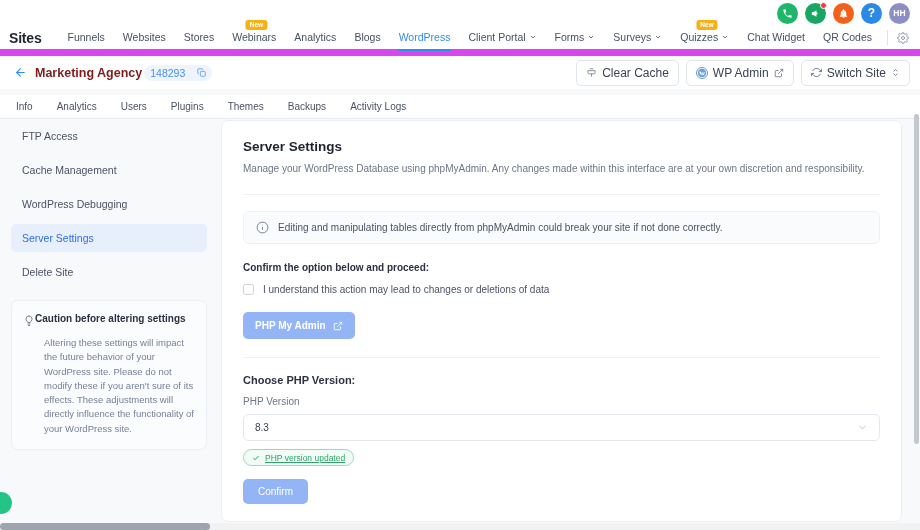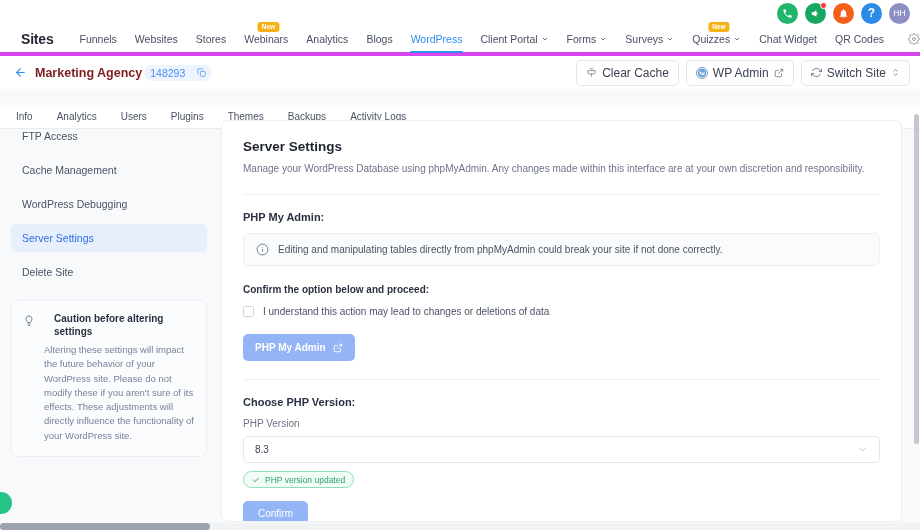--- a/index.html
+++ b/index.html
@@ -24,32 +24,32 @@
   .circ {
     width: 21px; height: 21px; border-radius: 50%;
     display: flex; align-items: center; justify-content: center;
     color: #fff; position: relative; flex: 0 0 auto;
   }
   .circ svg { display: block; }
   .circ.green { background: #1fb56b; }
   .circ.green2 { background: #17a763; }
   .circ.orange { background: #f4601a; }
   .circ.blue { background: #2b8ae6; font-size: 12px; font-weight: bold; }
-  .circ.avatar { background: #8d8fc4; font-size: 8.5px; font-weight: normal; letter-spacing: .2px; }
+  .circ.avatar { background: #8d8fc4; font-size: 8.5px; font-weight: bold; letter-spacing: .2px; }
   .dot-badge {
     position: absolute; top: -1px; right: -1px;
     width: 7px; height: 7px; border-radius: 50%;
     background: #f23b3b; border: 1.5px solid #fff;
   }
 
   
   .mainnav {
     position: absolute; top: 26px; left: 0; right: 0; height: 30px;
-    background: #ffffff; border-bottom: 4px solid #d946ef;
-    display: flex; align-items: center; padding-left: 21px;
+    background: #ffffff; border-bottom: 7px solid #d946ef;
+    display: flex; align-items: center; padding-left: 9px;
   }
   .brand {
     font-size: 14px; font-weight: bold; color: #1f2430;
     margin-right: 17px; letter-spacing: -.2px;
   }
   .navitem {
     position: relative; font-size: 10.5px; color: #475063;
     padding: 7px 9px 8px 9px; white-space: nowrap;
     display: flex; align-items: center; gap: 3px; cursor: pointer;
   }
@@ -83,21 +83,21 @@
   .hbtn {
     display: flex; align-items: center; gap: 5px;
     background: #fff; border: 1px solid #e2e6ec; border-radius: 5px;
     padding: 5px 9px; font-size: 12px; color: #3b4253; cursor: pointer;
     white-space: nowrap;
   }
   .hbtn .ic { display: flex; color: #6b7487; }
 
   
   .subtabs {
-    position: absolute; top: 105px; left: 0; right: 0; height: 24px;
+    position: absolute; top: 95px; left: 0; right: 0; height: 24px;
     background: #ffffff; border-bottom: 1px solid #e9ecef;
     display: flex; align-items: flex-end; padding-left: 14px;
   }
   .subtab {
     position: relative; font-size: 10px; color: #4a5264;
     padding: 4px 12px 6px 12px; cursor: pointer; white-space: nowrap;
   }
   .subtab:first-child { padding-left: 2px; }
   .subtab.active { color: #2f8ded; }
   .subtab.active::after {
@@ -115,21 +115,21 @@
   .side { width: 196px; flex: 0 0 196px; padding-top: 2px; }
   .sideitem {
     font-size: 10.5px; color: #4a5264; padding: 8px 11px;
     border-radius: 5px; margin-bottom: 6px; cursor: pointer;
   }
   .sideitem.active { background: #e8effc; color: #2f6fe4; }
   .tipcard {
     margin-top: 14px; background: #fbfcfd; border: 1px solid #eceff3;
     border-radius: 7px; padding: 11px 11px 13px 11px;
   }
-  .tiphead { display: flex; align-items: flex-start; gap: 19px; margin-bottom: 5px; }
+  .tiphead { display: flex; align-items: flex-start; gap: 0; margin-bottom: 5px; }
   .tiphead .ic { color: #5c6478; flex: 0 0 auto; margin-top: 1px; }
   .tiptitle { font-size: 10px; font-weight: bold; color: #2a3142; line-height: 1.3; }
   .tipbody { font-size: 9.5px; color: #77809a; line-height: 1.5; padding-left: 21px; }
 
   
   .main {
     flex: 1; background: #fff; border: 1px solid #ebeef2;
     border-radius: 7px; padding: 18px 21px 0 21px; overflow: hidden;
     min-width: 0;
   }
@@ -167,20 +167,21 @@
     height: 27px; display: flex; align-items: center;
     padding: 0 11px; font-size: 10px; color: #3b4253; background: #fff;
     cursor: pointer;
   }
   .selectbox .chev { margin-left: auto; color: #b2b9c6; display: flex; }
   .okpill {
     display: inline-flex; align-items: center; gap: 5px;
     border: 1px solid #8fe0b5; background: #f2fcf7; color: #2fa36a;
     font-size: 8.5px; border-radius: 11px; padding: 2.5px 8px;
     margin-top: 8px;
+    text-decoration: underline;
   }
   .confirmrow { margin-top: 13px; }
   .btn-confirm {
     background: #93b4f5; color: #fff; border: none; border-radius: 5px;
     padding: 7px 15px; font-size: 10px; cursor: pointer;
     font-family: "Liberation Sans", sans-serif;
   }
 
   
   .vscroll {
@@ -405,21 +406,20 @@
         <div class="tipbody">Altering these settings will impact the future behavior of your WordPress site. Please do not modify these if you aren't sure of its effects. These adjustments will directly influence the functionality of your WordPress site.</div>
       </div>
     </div>
 
     <div class="main">
       <div class="h1">Server Settings</div>
       <div class="sub">Manage your WordPress Database using phpMyAdmin. Any changes made within this interface are at your own discretion and responsibility.</div>
 
       <div class="hr"></div>
 
-      <div class="sechead">PHP My Admin:</div>
 
       <div class="infobox">
         <span class="ic">
           <svg width="13" height="13" viewBox="0 0 24 24" fill="none" stroke="currentColor" stroke-width="1.7">
             <circle cx="12" cy="12" r="10"></circle>
               <line x1="12" y1="11" x2="12" y2="16"></line>
               <circle cx="12" cy="7.6" r="0.9" fill="currentColor" stroke="none"></circle>
           </svg>
         </span>
         <span class="tx">Editing and manipulating tables directly from phpMyAdmin could break your site if not done correctly.</span>

